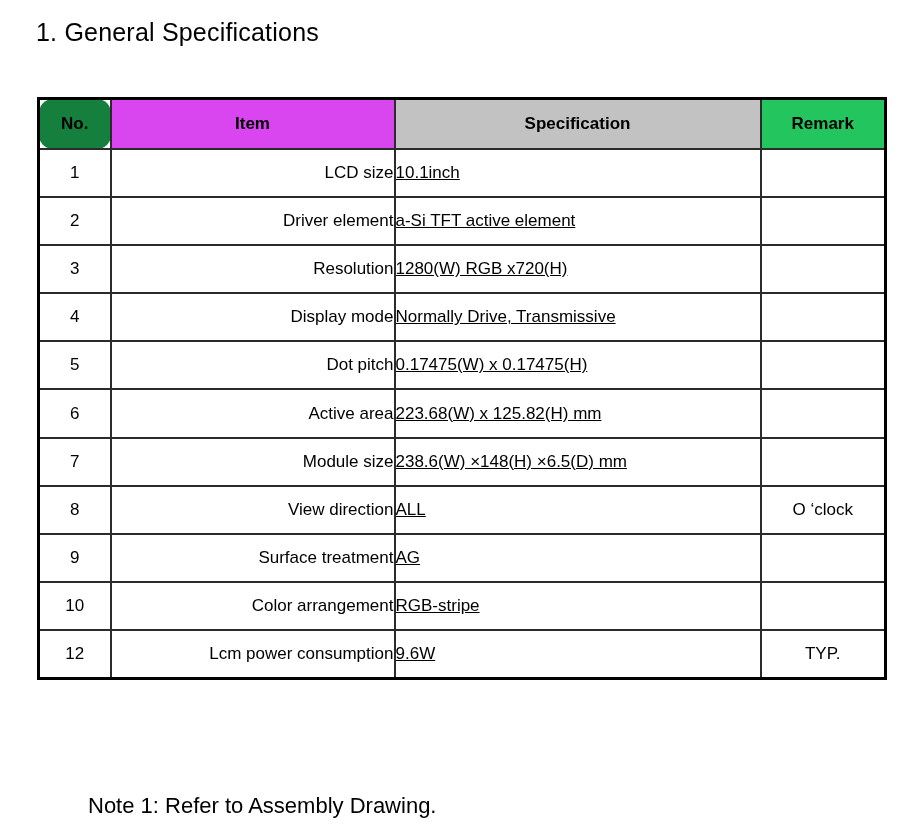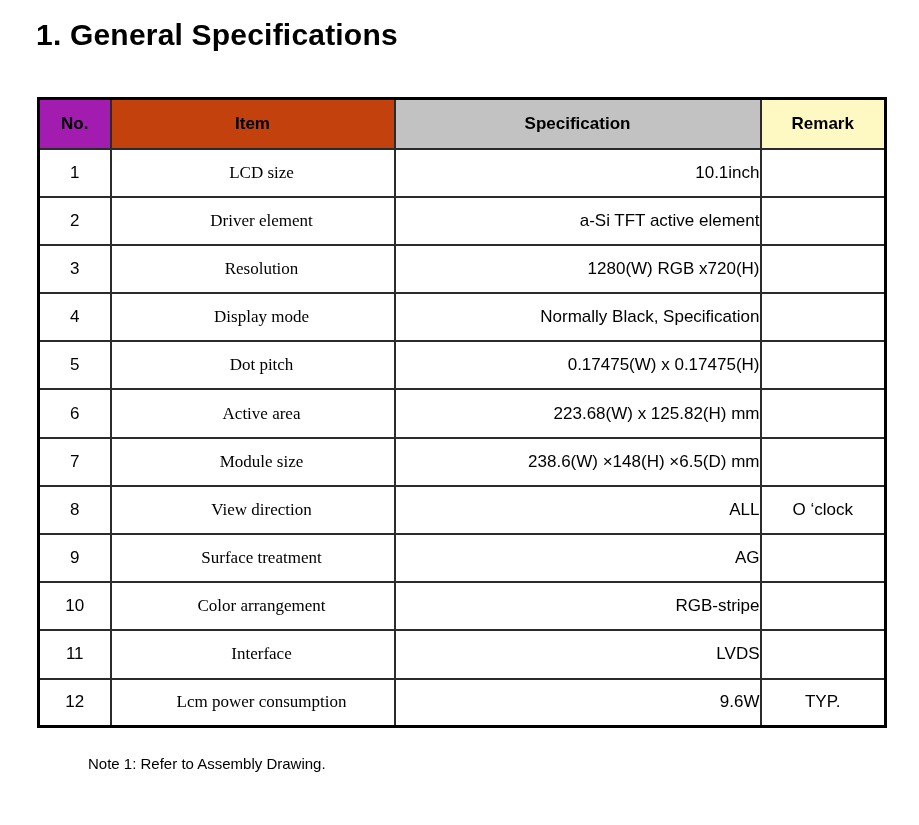--- a/index.html
+++ b/index.html
@@ -10,22 +10,22 @@
     font-family: "Liberation Sans", "DejaVu Sans", sans-serif;
     color: #000000;
     overflow: hidden;
   }
   .page { position: relative; width: 919px; height: 825px; }
 
   .page-title {
     position: absolute;
     left: 36px;
     top: 18px;
-    font-size: 30px;
-    font-weight: bold;
+    font-size: 25px;
+    font-weight: normal;
     letter-spacing: 0.2px;
     color: #000000;
   }
 
   table.spec-table {
     position: absolute;
     left: 37px;
     top: 97px;
     width: 847px;
     border-collapse: collapse;
@@ -46,52 +46,52 @@
     font-weight: bold;
     text-align: center;
     font-size: 17px;
   }
   .col-no     { width: 72px; }
   .col-item   { width: 284px; }
   .col-spec   { width: 366px; }
   .col-remark { width: 125px; }
 
   td.c-no     { text-align: center; }
-  td.c-item   { text-align: center; padding-left: 18px; font-family: Liberation Serif, serif; }
-  td.c-spec   { text-align: right; }
+  td.c-item   { text-align: right; padding-left: 18px; }
+  td.c-spec   { text-align: left; text-decoration: underline; }
   td.c-remark { text-align: center; }
 
   .page-note {
     position: absolute;
     left: 88px;
-    top: 755px;
-    font-size: 15px;
+    top: 793px;
+    font-size: 22px;
     color: #000000;
   }
 </style>
 </head>
 <body>
 
 <div class="page">
 
   <h1 class="page-title">1. General Specifications</h1>
 
   <table class="spec-table">
     <colgroup>
       <col class="col-no">
       <col class="col-item">
       <col class="col-spec">
       <col class="col-remark">
     </colgroup>
     <thead>
       <tr>
-        <th style="background: #a21caf;">No.</th>
-        <th style="background: #c2410c;">Item</th>
+        <th style="background: #15803d; border-radius: 14px;">No.</th>
+        <th style="background: #d946ef;">Item</th>
         <th style="background: rgb(194, 194, 194);">Specification</th>
-        <th style="background: #fef9c3;">Remark</th>
+        <th style="background: #22c55e;">Remark</th>
       </tr>
     </thead>
     <tbody id="spec-table-body">
   <tr>
     <td class="c-no">1</td>
     <td class="c-item">LCD size</td>
     <td class="c-spec">10.1inch</td>
     <td class="c-remark"></td>
   </tr>
 
@@ -105,21 +105,21 @@
   <tr>
     <td class="c-no">3</td>
     <td class="c-item">Resolution</td>
     <td class="c-spec">1280(W) RGB x720(H)</td>
     <td class="c-remark"></td>
   </tr>
 
   <tr>
     <td class="c-no">4</td>
     <td class="c-item">Display mode</td>
-    <td class="c-spec">Normally Black, Specification</td>
+    <td class="c-spec">Normally Drive, Transmissive</td>
     <td class="c-remark"></td>
   </tr>
 
   <tr>
     <td class="c-no">5</td>
     <td class="c-item">Dot pitch</td>
     <td class="c-spec">0.17475(W) x 0.17475(H)</td>
     <td class="c-remark"></td>
   </tr>
 
@@ -151,26 +151,20 @@
     <td class="c-remark"></td>
   </tr>
 
   <tr>
     <td class="c-no">10</td>
     <td class="c-item">Color arrangement</td>
     <td class="c-spec">RGB-stripe</td>
     <td class="c-remark"></td>
   </tr>
 
-  <tr>
-    <td class="c-no">11</td>
-    <td class="c-item">Interface</td>
-    <td class="c-spec">LVDS</td>
-    <td class="c-remark"></td>
-  </tr>
 
   <tr>
     <td class="c-no">12</td>
     <td class="c-item">Lcm power consumption</td>
     <td class="c-spec">9.6W</td>
     <td class="c-remark">TYP.</td>
   </tr>
 
 </tbody>
   </table>

